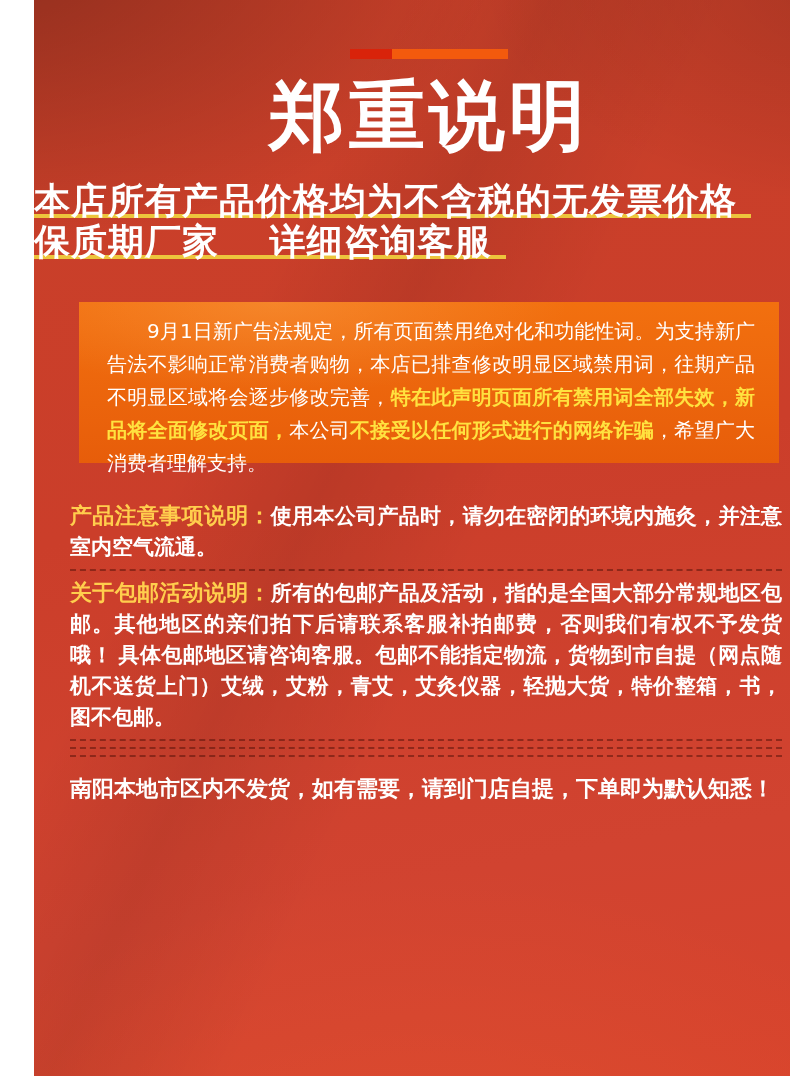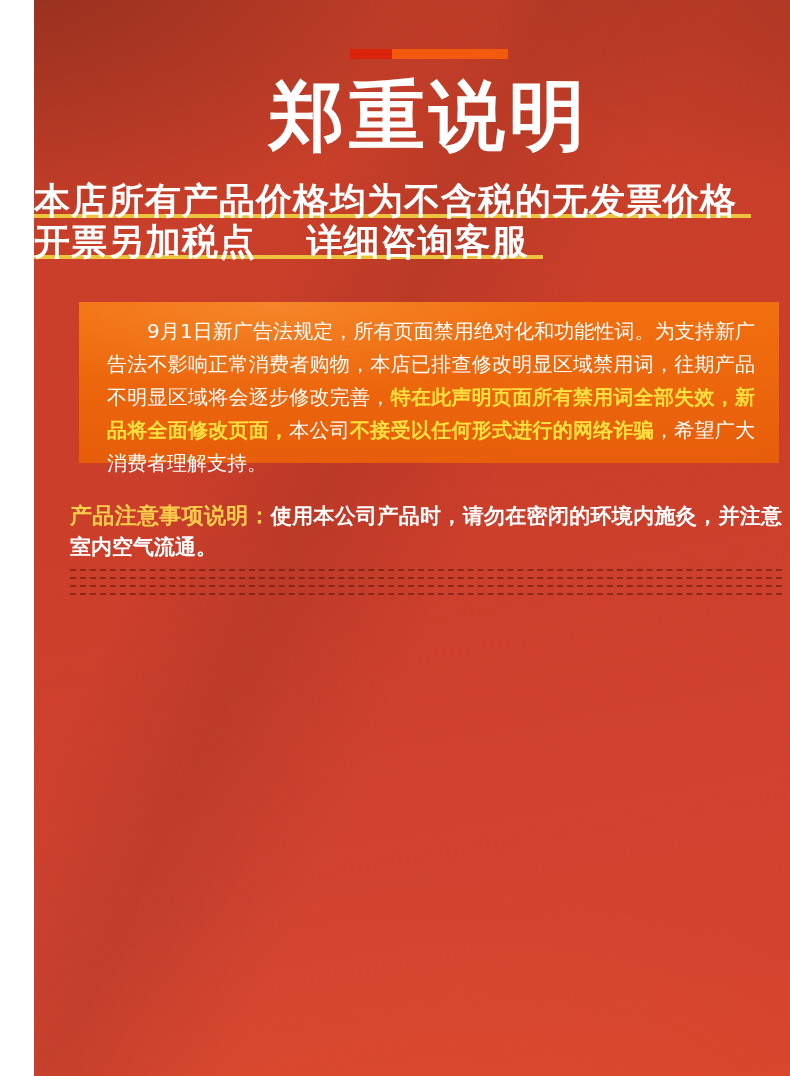--- a/index.html
+++ b/index.html
@@ -78,35 +78,37 @@
 
   <div class="deco-bar">
     <span class="red"></span>
     <span class="orange"></span>
   </div>
 
   <h1 class="page-title">郑重说明</h1>
 
   <div class="subtitle">
     <span class="subtitle-line">本店所有产品价格均为不含税的无发票价格</span><br>
-    <span class="subtitle-line">开票另加税点　 详细咨询客服</span>
+    <span class="subtitle-line">保质期厂家　 详细咨询客服</span>
   </div>
 
   <div class="notice-box">
     <p id="notice-text"><span>9月1日新广告法规定，所有页面禁用绝对化和功能性词。为支持新广告法不影响正常消费者购物，本店已排查修改明显区域禁用词，往期产品不明显区域将会逐步修改完善，</span><span class="hl">特在此声明页面所有禁用词全部失效，新品将全面修改页面，</span><span>本公司</span><span class="hl">不接受以任何形式进行的网络诈骗</span><span>，希望广大消费者理解支持。</span></p>
   </div>
 
   <div class="content" id="content">
   <div class="section"><span class="label">产品注意事项说明：</span><span class="body">使用本公司产品时，请勿在密闭的环境内施灸，并注意室内空气流通。</span></div>
 
   <div class="divider"></div>
 
+  <div class="section"><span class="label">关于包邮活动说明：</span><span class="body">所有的包邮产品及活动，指的是全国大部分常规地区包邮。其他地区的亲们拍下后请联系客服补拍邮费，否则我们有权不予发货哦！ 具体包邮地区请咨询客服。包邮不能指定物流，货物到市自提（网点随机不送货上门）艾绒，艾粉，青艾，艾灸仪器，轻抛大货，特价整箱，书，图不包邮。</span></div>
 
   <div class="divider"></div>
 
 
   <div class="divider"></div>
 
 
   <div class="divider"></div>
+<div class="footer-line">南阳本地市区内不发货，如有需要，请到门店自提，下单即为默认知悉！</div>
     </div>
 
 </div>
 
 </body></html>

